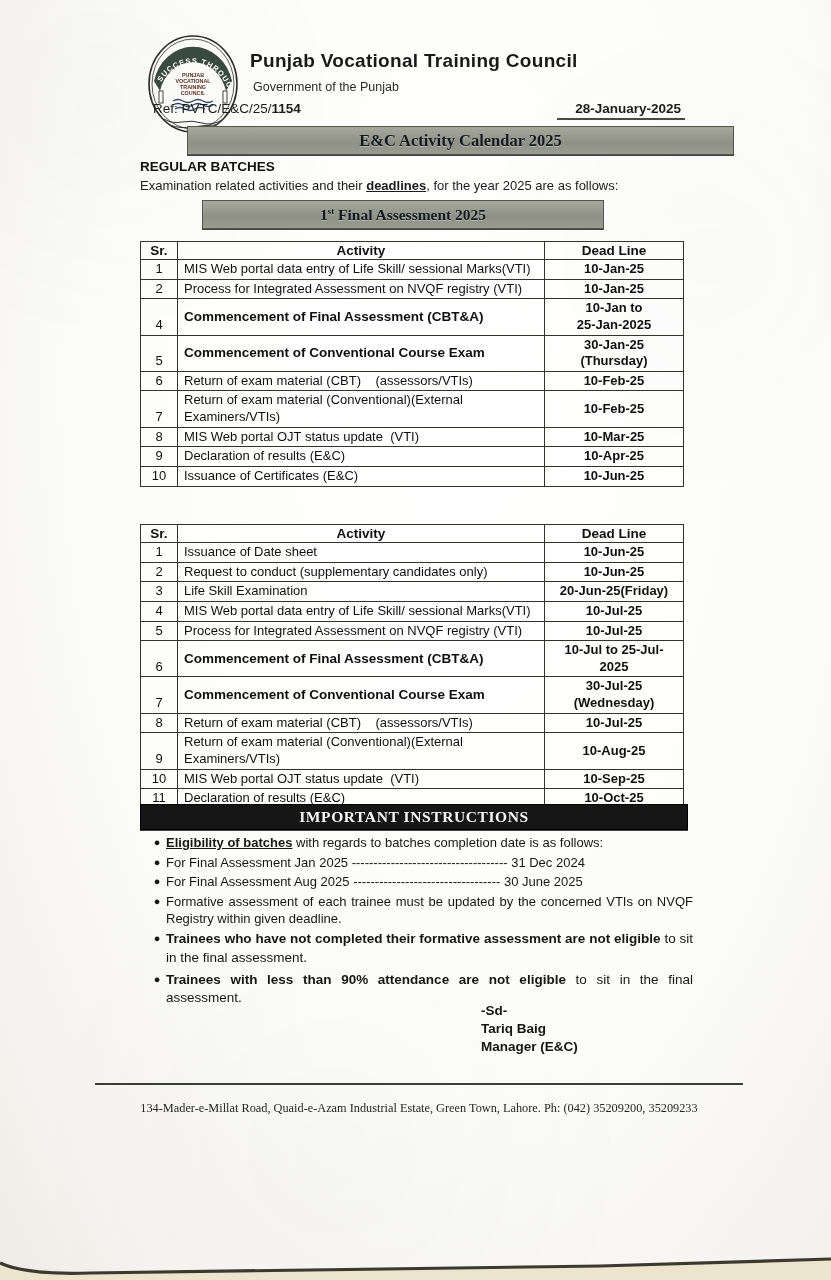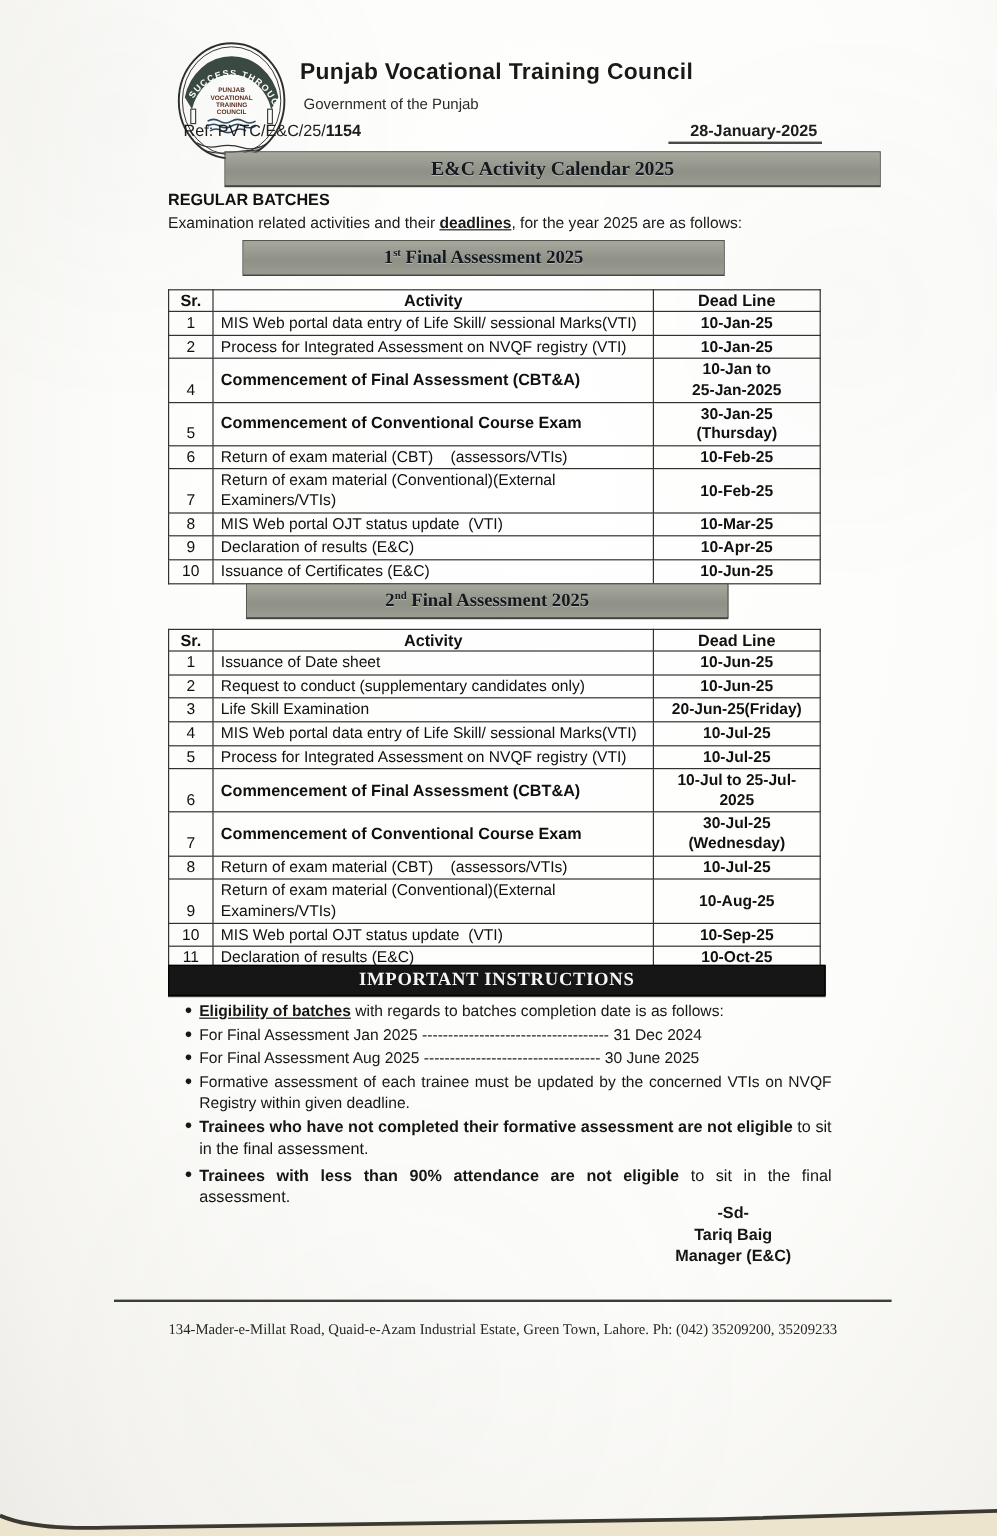--- a/index.html
+++ b/index.html
@@ -54,21 +54,21 @@
   td.dl{text-align:center;font-weight:bold;white-space:pre-line;vertical-align:middle;}
 
   .bullets{left:148px;top:834px;width:545px;}
   .bullet{display:flex;margin-bottom:2px;font-size:13px;color:#161616;line-height:1.35;}
   .bullet .dot{width:18px;flex:0 0 18px;text-align:center;font-size:11px;padding-top:1px;}
   .bullet .txt{flex:1;text-align:justify;}
   .bullet .b{font-weight:bold;}
   .bullet .u{text-decoration:underline;}
   .bullet.big{font-size:13.5px;line-height:1.4;margin-bottom:3px;}
 
-  .signature{left:516px;top:1002px;width:190px;text-align:center;
+  .signature{left:481px;top:1002px;width:190px;text-align:left;
              font-size:13.5px;font-weight:bold;color:#151515;line-height:1.35;}
 
   .footer{left:95px;top:1083px;width:648px;border-top:2px solid #3d3d38;
           padding-top:16px;text-align:center;font-family:"Liberation Serif",serif;
           font-size:12.3px;color:#262626;}
 
   .bottom-edge{left:0;bottom:0;width:831px;height:46px;pointer-events:none;}
 </style>
 </head>
 <body>
@@ -177,23 +177,20 @@
           <td class="dl">10-Apr-25</td>
         </tr>
         <tr>
           <td class="sr">10</td>
           <td class="act">Issuance of Certificates (E&amp;C)</td>
           <td class="dl">10-Jun-25</td>
         </tr>
       </tbody>
   </table>
 
-  <div class="abs banner banner-sub banner2">
-    <span><span>2</span><sup>nd</sup><span> Final Assessment 2025</span></span>
-  </div>
   <table class="abs sched t2" id="table-1">
     <colgroup>
         <col class="c-sr">
         <col>
         <col class="c-dl">
       </colgroup>
     <thead>
         <tr>
       <th>Sr.</th>
       <th>Activity</th>

